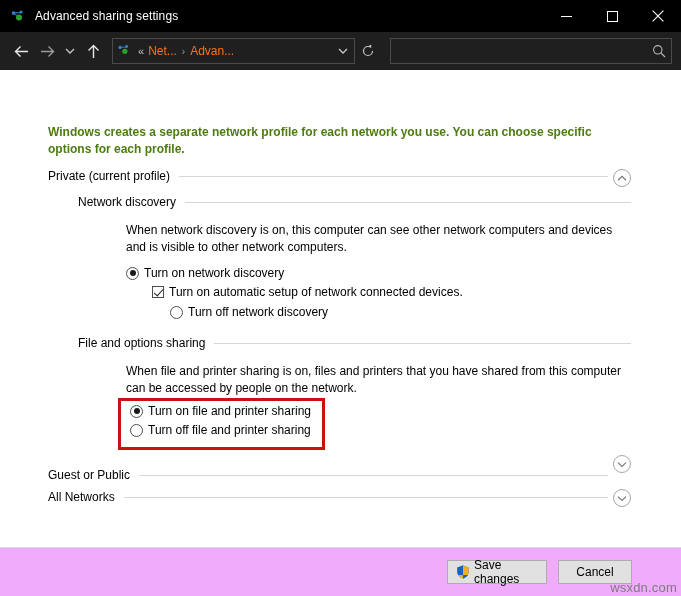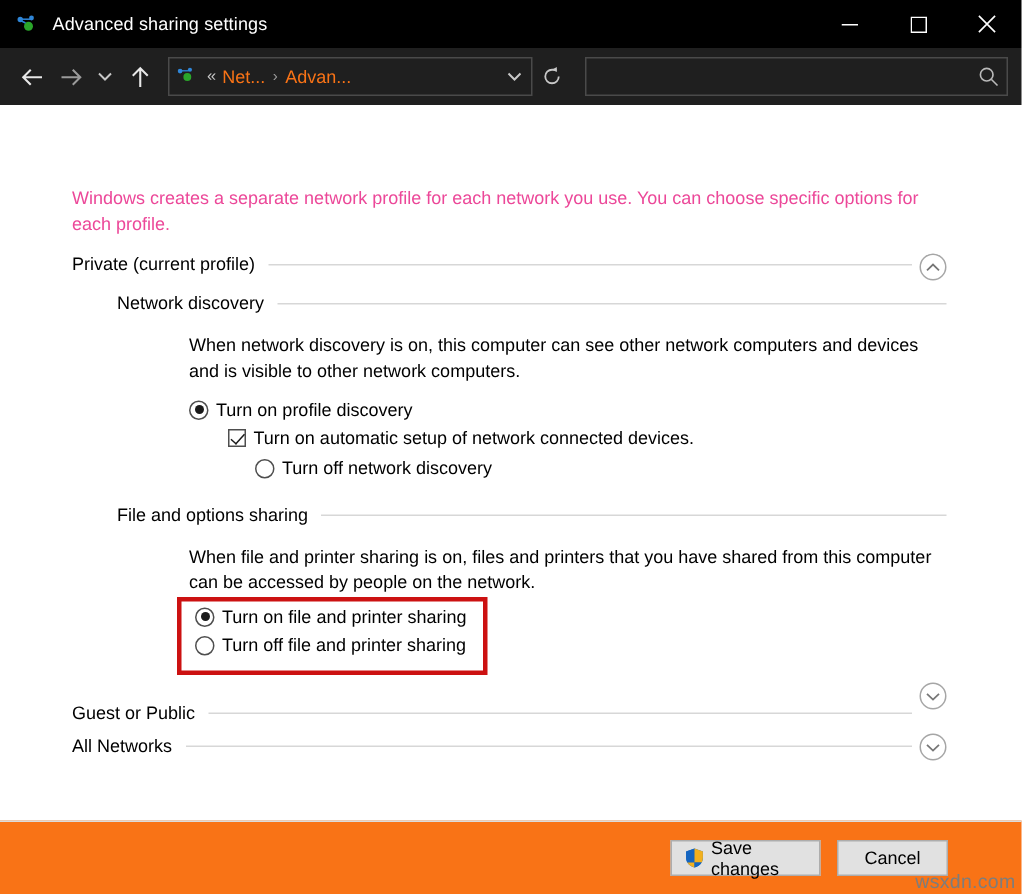--- a/index.html
+++ b/index.html
@@ -165,21 +165,22 @@
     top: 29px;
     white-space: nowrap;
   }
   .page-desc {
     position: absolute;
     left: 48px;
     top: 54px;
     width: 573px;
     font-size: 12px;
     line-height: 17px;
-    color: #ec4899;
+    color: #4d7c0f;
+    font-weight: bold;
   }
 
   
   .grp {
     position: absolute;
     display: flex;
     align-items: center;
   }
   .grp .lbl {
     font-size: 12px;
@@ -262,21 +263,21 @@
     border: 3px solid #cc1111;
     box-sizing: border-box;
     pointer-events: none;
   }
 
   
   .footer {
     position: absolute;
     left: 0; right: 0; bottom: 0;
     height: 48px;
-    background: #f97316;
+    background: #f0abfc;
     border-top: 1px solid #dcdcdc;
   }
   .btn {
     position: absolute;
     height: 24px;
     border: 1px solid #adadad;
     background: #e1e1e1;
     font-family: "Liberation Sans", sans-serif;
     font-size: 12px;
     color: #000;
@@ -410,21 +411,21 @@
 
   <div class="grp" style="left:78px; top:125px; width:553px;">
     <span class="lbl">Network discovery</span>
     <span class="rule"></span>
   </div>
 
   <div class="para" style="left:126px; top:152px; width:496px;">When network discovery is on, this computer can see other network computers and devices and is visible to other network computers.</div>
 
   <div class="opt-row" style="left:126px; top:196px;">
     <span class="radio on"></span>
-    <span>Turn on profile discovery</span>
+    <span>Turn on network discovery</span>
   </div>
 
   <div class="opt-row" style="left:152px; top:215px;">
     <span class="checkbox on"></span>
     <span>Turn on automatic setup of network connected devices.</span>
   </div>
 
   <div class="opt-row" style="left:126px; top:235px;padding-left:44px;">
     <span class="radio"></span>
     <span>Turn off network discovery</span>

